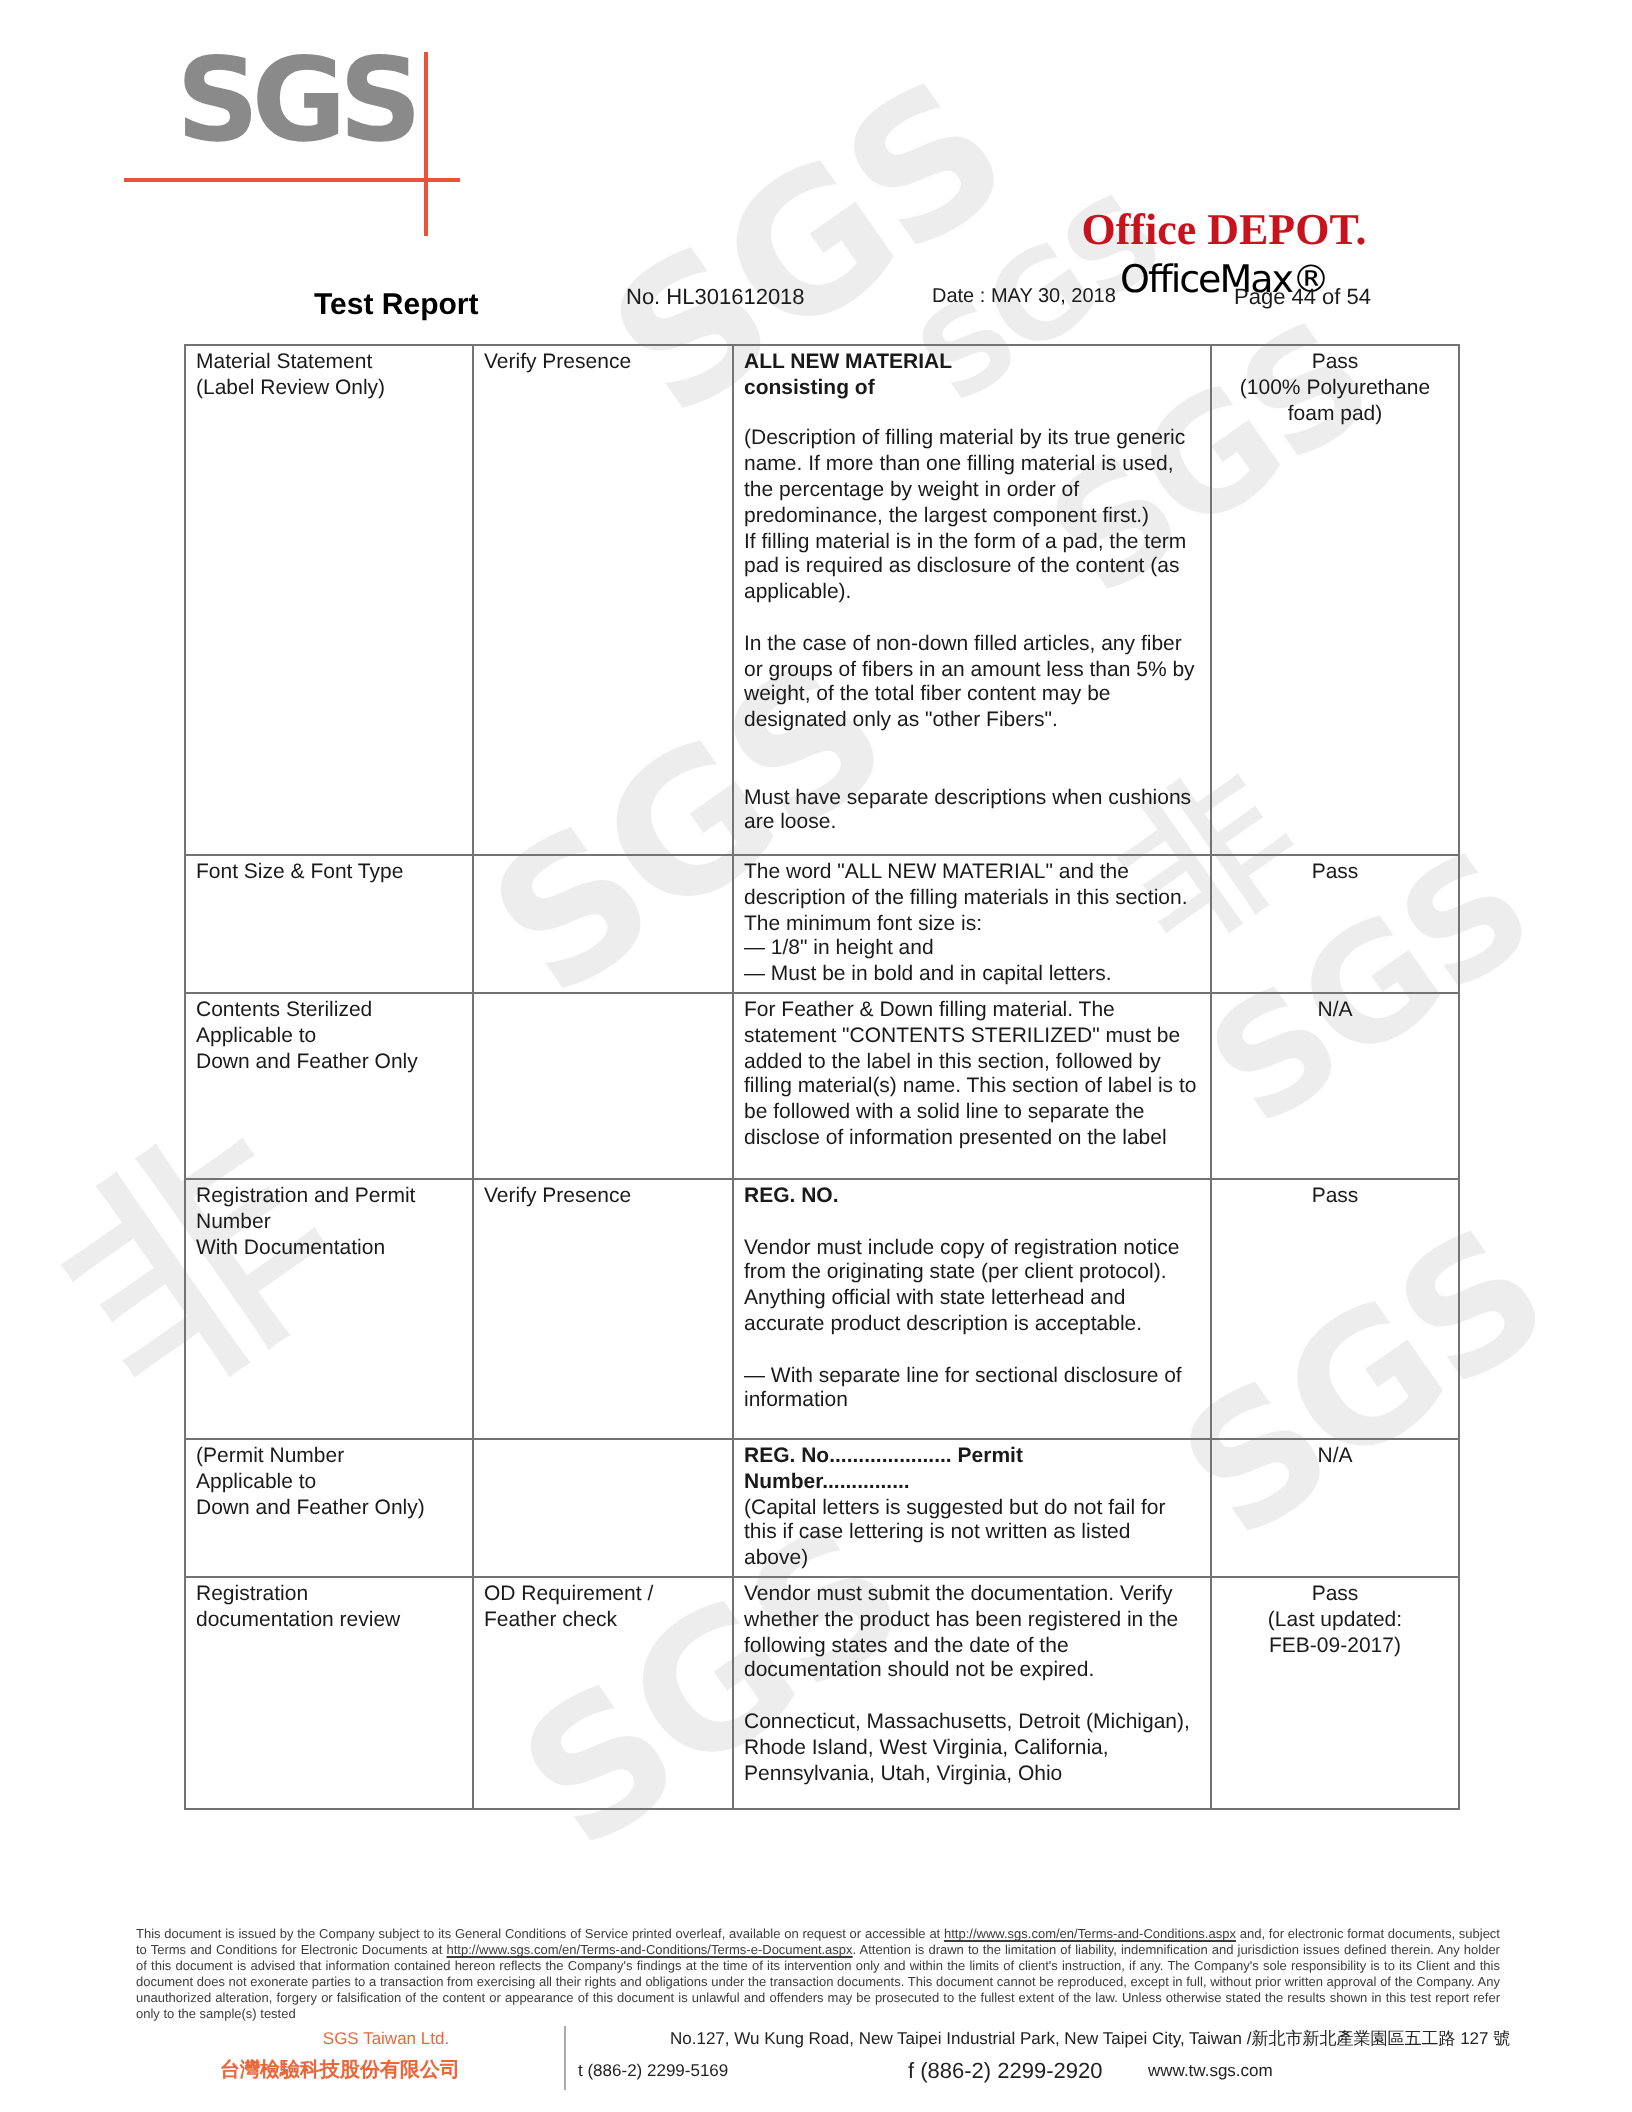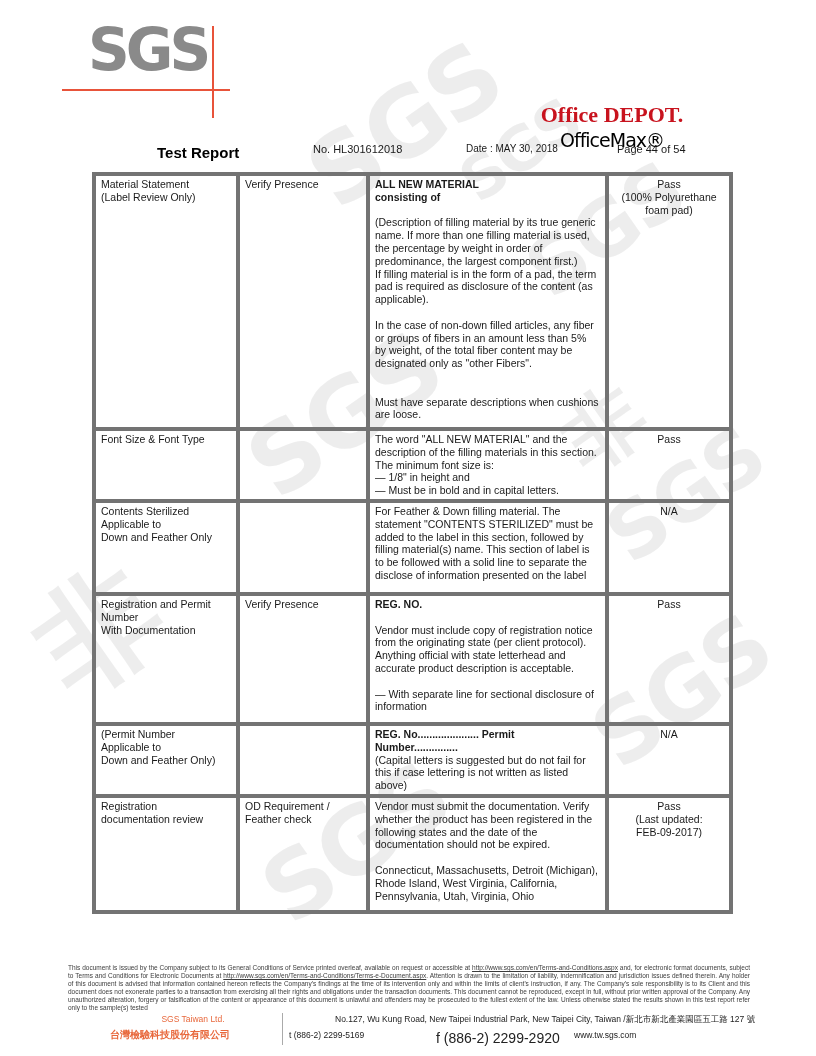--- a/index.html
+++ b/index.html
@@ -23,38 +23,38 @@
       font-size:19px;margin-top:1px;letter-spacing:-1px;}
   
   .title-row{position:absolute;left:0;top:140px;width:816px;height:22px;z-index:2;}
   .t-title{position:absolute;left:157px;top:4px;font-size:15px;font-weight:bold;color:#000;}
   .t-no{position:absolute;left:313px;top:3px;font-size:11px;}
   .t-date{position:absolute;left:466px;top:3px;font-size:10px;}
   .t-page{position:absolute;left:617px;top:3px;font-size:11px;}
   
   table.report{position:absolute;left:92px;top:172px;width:637px;z-index:1;
                border-collapse:collapse;table-layout:fixed;background:transparent;}
-  table.report td{border:4px solid #737373;vertical-align:top;padding:2px 5px 2px 5px;
+  table.report td{border:1px solid #737373;vertical-align:top;padding:2px 5px 2px 5px;
                   font-size:10.5px;line-height:12.8px;}
   td.c-item, td.c-method{white-space:pre-line;}
   td.c-result{text-align:center;white-space:pre-line;}
   .req-head{font-weight:bold;white-space:pre-line;}
   .req-body{white-space:pre-line;}
   
   .legal{position:absolute;left:68px;top:964px;width:682px;font-size:6.5px;
          line-height:7.9px;text-align:justify;color:#3c3c3c;z-index:2;}
   .legal a{color:#3c3c3c;text-decoration:underline;}
   .co-name-en{position:absolute;left:110px;top:1014px;width:166px;text-align:center;
               font-size:8.5px;color:#e8683c;z-index:2;}
   .co-name-zh{position:absolute;left:110px;top:1028px;width:166px;text-align:left;
               font-size:10px;font-weight:bold;color:#e8683c;z-index:2;}
   .co-divider{position:absolute;left:282px;top:1013px;width:1px;height:32px;background:#aaa;z-index:2;}
   .co-address{position:absolute;left:289px;top:1014px;font-size:8.5px;color:#222;z-index:2;width:470px;margin-left:46px;}
   .co-tel{position:absolute;left:289px;top:1030px;font-size:8.5px;color:#222;z-index:2;}
-  .co-fax{position:absolute;left:436px;top:1030px;font-size:14px;color:#222;z-index:2;}
+  .co-fax{position:absolute;left:454px;top:1030px;font-size:11px;color:#222;z-index:2;}
   .co-web{position:absolute;left:574px;top:1030px;font-size:8.5px;color:#222;z-index:2;}
 </style>
 </head>
 <body>
 
 <div class="page">
 
   <span class="wm" style="left:300px;top:70px;font-size:95px;">SGS</span>
   <span class="wm" style="left:455px;top:115px;font-size:60px;">SGS</span>
   <span class="wm" style="left:520px;top:185px;font-size:78px;">SGS</span>

